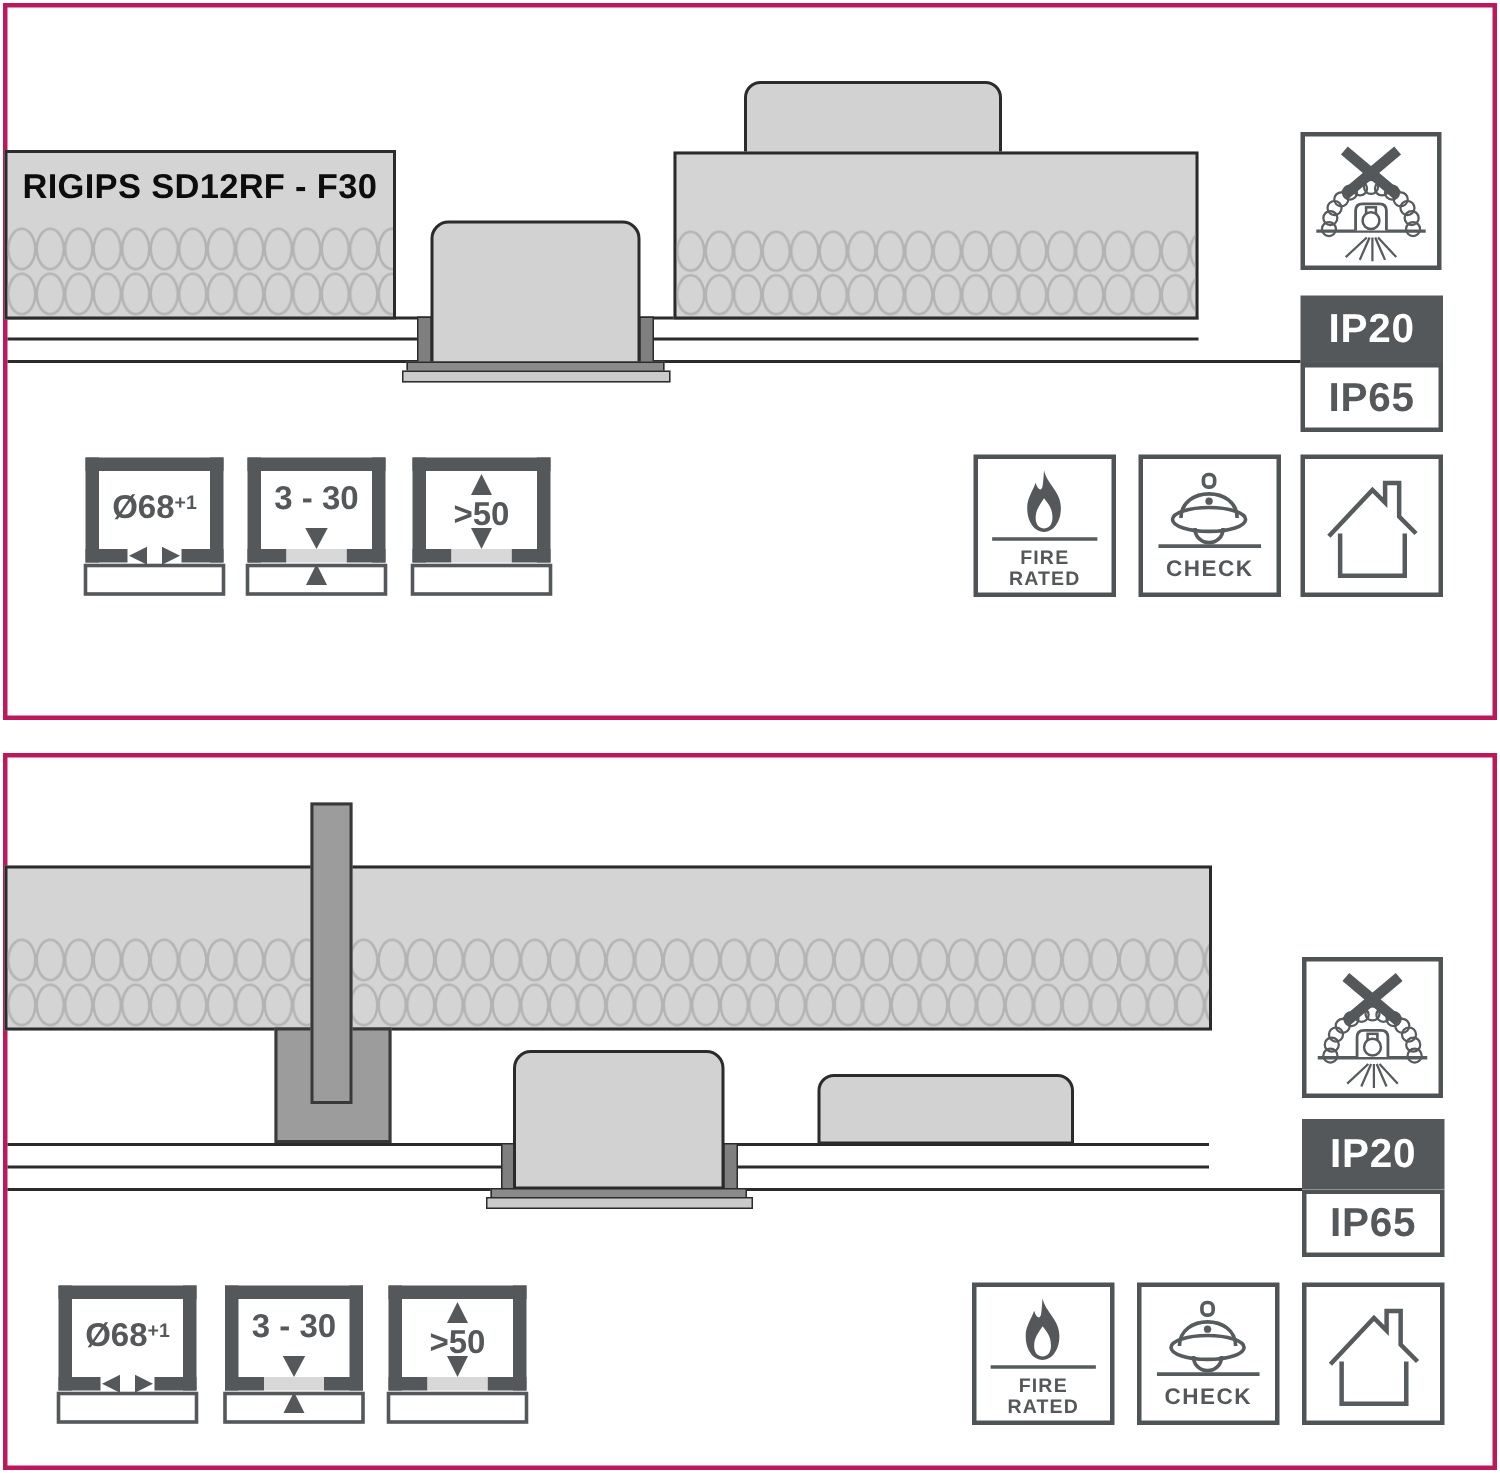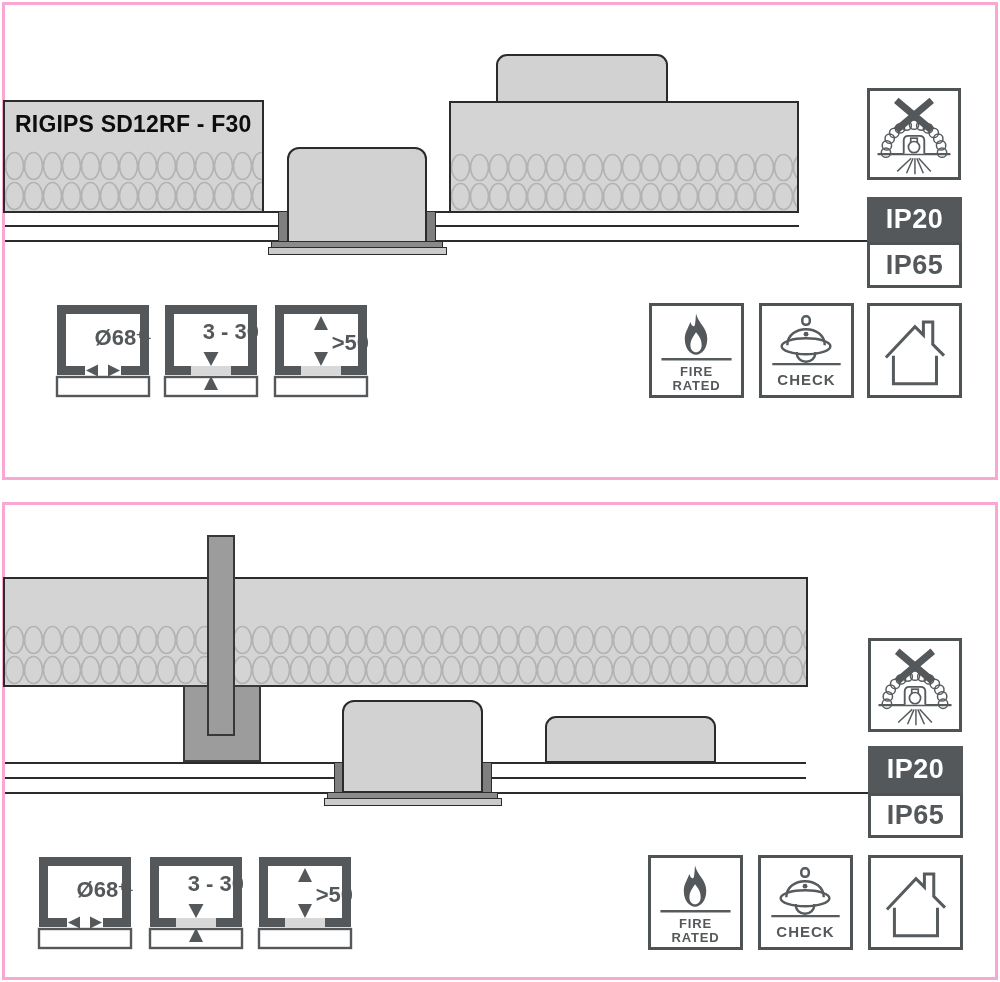--- a/index.html
+++ b/index.html
@@ -1,18 +1,18 @@
 <!DOCTYPE html>
 <html><head>
 <meta charset="utf-8">
 <style>
   html,body{margin:0;padding:0;background:#fff}
   body{width:1000px;height:982px;position:relative;overflow:hidden;
        font-family:"Liberation Sans",sans-serif;}
-  .panel{position:absolute;left:2px;width:996px;height:478px;border:3px solid #f9a8d4;
+  .panel{position:absolute;left:2px;width:996px;height:478px;border:3px solid #be185d;
          background:#fff;box-sizing:border-box}
   .blk{position:absolute;background:#d4d4d4;border:2px solid #2b2b2b;box-sizing:border-box}
   .blk-label{position:absolute;left:10px;top:9px;font-weight:bold;font-size:23px;color:#0d0d0d;
              letter-spacing:.2px;white-space:nowrap}
   .loops{position:absolute;left:0;right:0;bottom:0;display:block}
   .loop{fill:none;stroke:#b3b3b3;stroke-width:1.7}
   .line{position:absolute;height:2px;background:#2b2b2b}
   .housing{position:absolute;background:#d2d2d2;border:2px solid #2b2b2b;
            border-radius:12px 12px 0 0;box-sizing:border-box}
   .topbox{position:absolute;background:#d2d2d2;border:2px solid #2b2b2b;
@@ -21,21 +21,21 @@
   .trim-d{position:absolute;background:#8a8a8a;border:1px solid #2b2b2b;box-sizing:border-box}
   .trim-l{position:absolute;background:#cbcbcb;border:1px solid #2b2b2b;box-sizing:border-box}
   .joist{position:absolute;background:#9c9c9c;border:2px solid #383838;box-sizing:border-box}
   .icon-box{position:absolute;background:#fff;border:3px solid #4e5356;box-sizing:border-box}
   .ip{position:absolute;display:flex;align-items:center;justify-content:center;
       font-weight:bold;font-size:27px;box-sizing:border-box;letter-spacing:.5px}
   .ip20{background:#54585a;color:#fff}
   .ip65{background:#fff;color:#54585a;border:3px solid #4e5356}
   .dimbox{position:absolute;width:96px;height:95px}
   .dimbox svg{position:absolute;left:0;top:0}
-  .dimlabel{position:absolute;left:0;width:100%;text-align:right;font-weight:bold;
+  .dimlabel{position:absolute;left:0;width:100%;text-align:center;font-weight:bold;
             font-size:22px;color:#54585a;white-space:nowrap}
   .dimlabel sup{font-size:13px;vertical-align:6px}
   .cap{position:absolute;left:0;width:100%;text-align:center;font-weight:bold;color:#54585a}
   .cap-fire{font-size:13px;line-height:15px;letter-spacing:.8px}
   .cap-check{font-size:15px;letter-spacing:1px}
   .dk{fill:#54585a}
   .ic-stroke{stroke:#565b5e;fill:none}
 </style>
 </head>
 <body>

